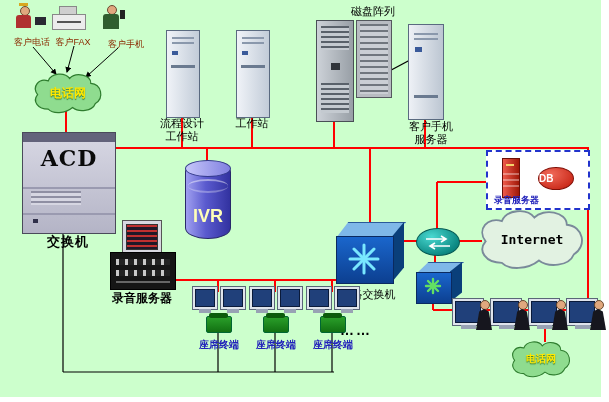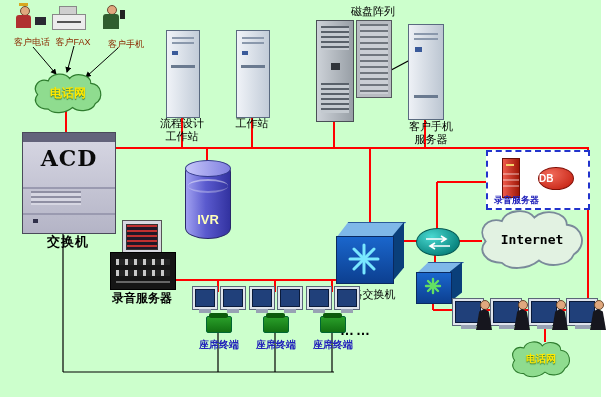--- a/index.html
+++ b/index.html
@@ -49,21 +49,21 @@
     linear-gradient(#30304a,#30304a) 10px 86px/5px 4px no-repeat,
     linear-gradient(180deg,#d8d8e4 0%,#b4b4c6 100%)}
   .acd-name{position:absolute;left:0;right:0;top:12px;text-align:center;font:bold 22px "DejaVu Serif",serif;color:#0a0a0a;letter-spacing:1px}
 
   .cyl{position:absolute;border:1px solid #28286a;border-radius:50%/14%;
     background:linear-gradient(90deg,#a0a0f0 0%,#5a5ace 45%,#3232a0 100%)}
   .cyl::before{content:"";position:absolute;left:-1px;top:-2px;width:100%;height:15px;border-radius:50%;
     background:linear-gradient(90deg,#c6c6fa,#8080e0);border:1px solid #333a8a}
   .cyl::after{content:"";position:absolute;left:2px;right:2px;top:17px;height:10px;border-radius:50%;
     border-top:2px solid rgba(255,255,255,.45);border-bottom:2px solid rgba(255,255,255,.3)}
-  .cyl-label{position:absolute;left:0;right:0;bottom:11px;text-align:center;font-weight:bold;font-size:13px;color:#ffffb8}
+  .cyl-label{position:absolute;left:0;right:0;bottom:11px;text-align:center;font-weight:bold;font-size:18px;color:#ffffb8}
 
   .bizbox{position:absolute;background:#fff;border:2px dashed #2233cc}
   .bizsrv{position:absolute;border:1px solid #6a0e06;background:
     linear-gradient(#f5d36a,#f5d36a) 3px 5px/8px 2px no-repeat,
     repeating-linear-gradient(180deg,rgba(255,255,255,.35) 0 2px,rgba(0,0,0,0) 2px 6px) 0 14px/100% 16px no-repeat,
     linear-gradient(90deg,#ee5a4a,#a01808)}
   .dboval{position:absolute;border-radius:50%;border:1px solid #801008;text-align:left;color:#fff;
     background:radial-gradient(ellipse at 35% 30%,#f06a5a,#c01808);font-weight:bold;font-size:10px}
 
   .sw-top{position:absolute;background:#7fb8e8;border:1px solid #2a5a9a;clip-path:polygon(17.6% 0,100% 0,82.4% 100%,0 100%)}

